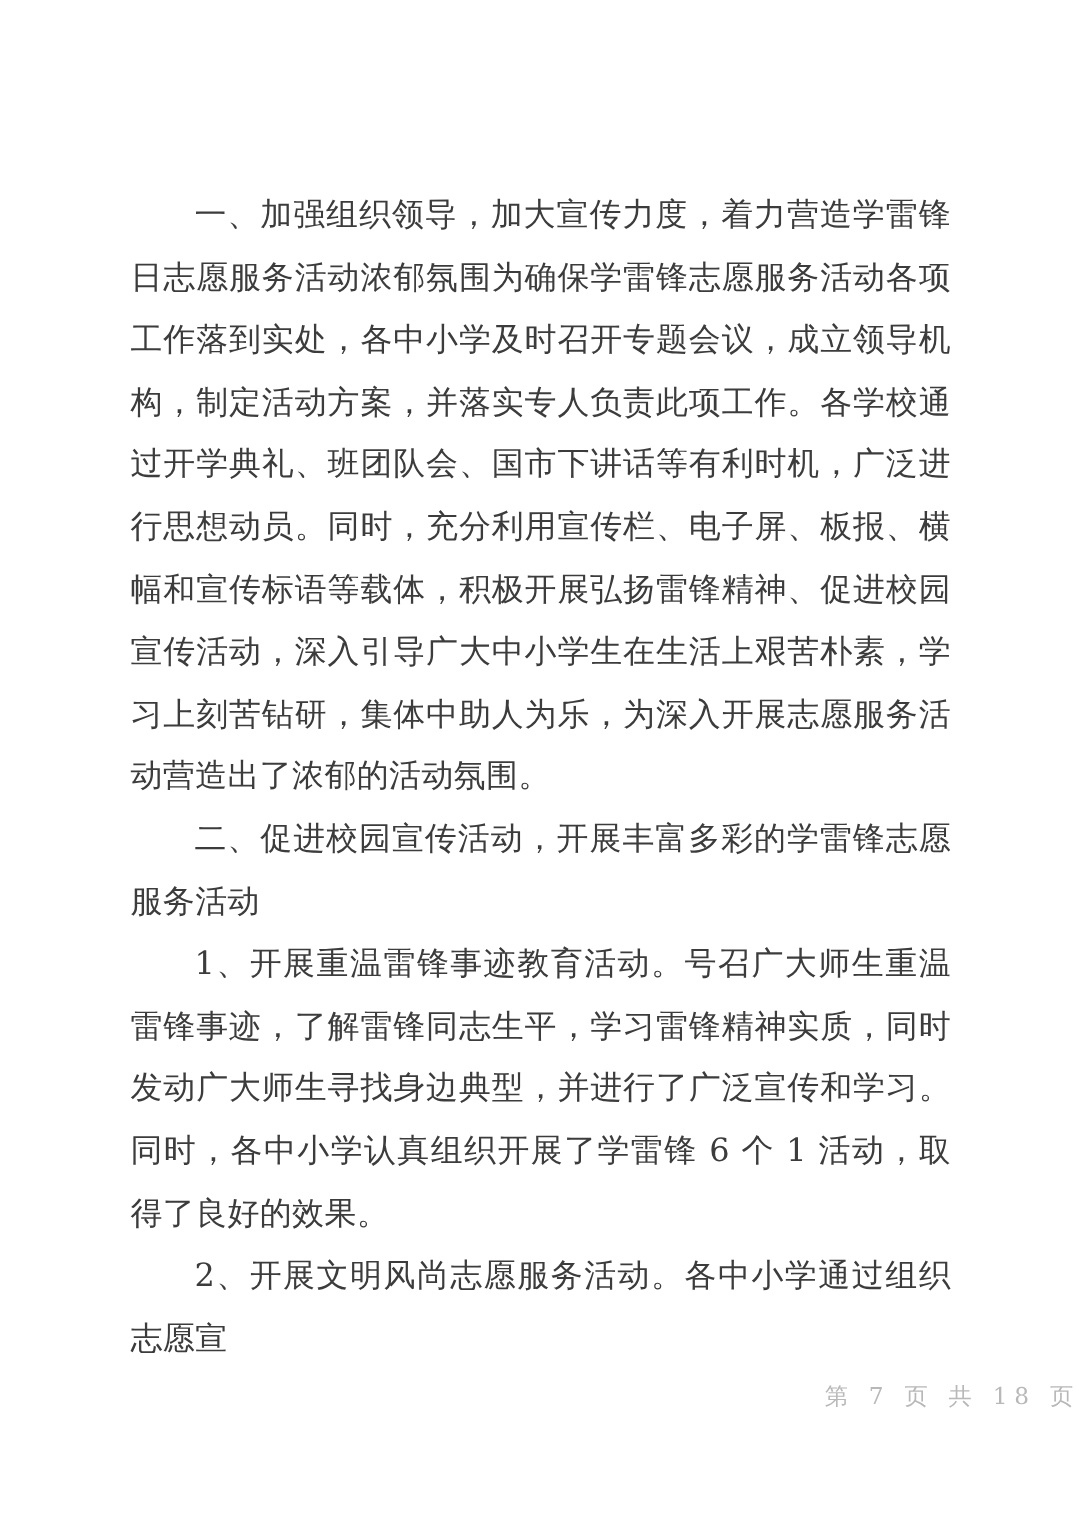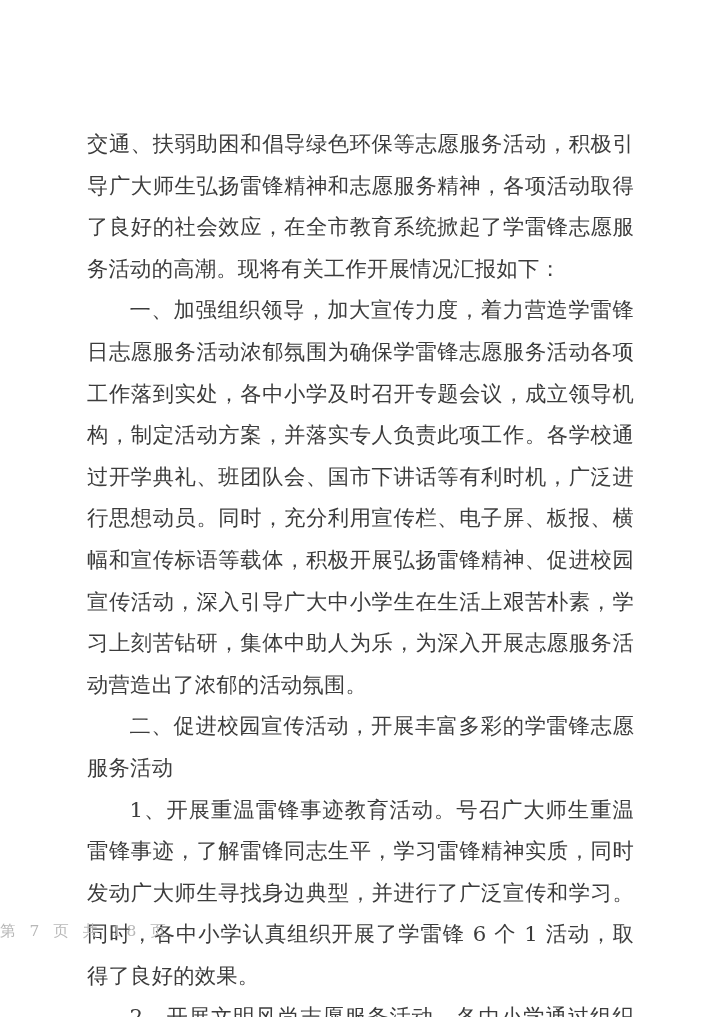--- a/index.html
+++ b/index.html
@@ -49,40 +49,39 @@
   .para.no-indent {
     text-indent: 0;
   }
 
   
   .page-footer {
     position: absolute;
     left: 0;
     right: 0;
     top: 921px;
-    text-align: left;
+    text-align: right;
   }
 
   .footer-text {
     display: inline-block;
     font-size: 15.5px;
     line-height: 20px;
     color: #b8b8b8;
     letter-spacing: 4.5px;
     font-family: "DejaVu Serif", "Liberation Serif", serif;
   }
 </style>
 </head>
 <body>
 
 <div class="page">
 
   <div class="doc-body">
 
-    <p class="para no-indent">交通、扶弱助困和倡导绿色环保等志愿服务活动，积极引导广大师生弘扬雷锋精神和志愿服务精神，各项活动取得了良好的社会效应，在全市教育系统掀起了学雷锋志愿服务活动的高潮。现将有关工作开展情况汇报如下：</p>
 
     <p class="para indent">一、加强组织领导，加大宣传力度，着力营造学雷锋日志愿服务活动浓郁氛围为确保学雷锋志愿服务活动各项工作落到实处，各中小学及时召开专题会议，成立领导机构，制定活动方案，并落实专人负责此项工作。各学校通过开学典礼、班团队会、国市下讲话等有利时机，广泛进行思想动员。同时，充分利用宣传栏、电子屏、板报、横幅和宣传标语等载体，积极开展弘扬雷锋精神、促进校园宣传活动，深入引导广大中小学生在生活上艰苦朴素，学习上刻苦钻研，集体中助人为乐，为深入开展志愿服务活动营造出了浓郁的活动氛围。</p>
 
     <p class="para indent">二、促进校园宣传活动，开展丰富多彩的学雷锋志愿服务活动</p>
 
     <p class="para indent">1、开展重温雷锋事迹教育活动。号召广大师生重温雷锋事迹，了解雷锋同志生平，学习雷锋精神实质，同时发动广大师生寻找身边典型，并进行了广泛宣传和学习。同时，各中小学认真组织开展了学雷锋 6 个 1 活动，取得了良好的效果。</p>
 
     <p class="para indent">2、开展文明风尚志愿服务活动。各中小学通过组织志愿宣</p>
 
   </div>

